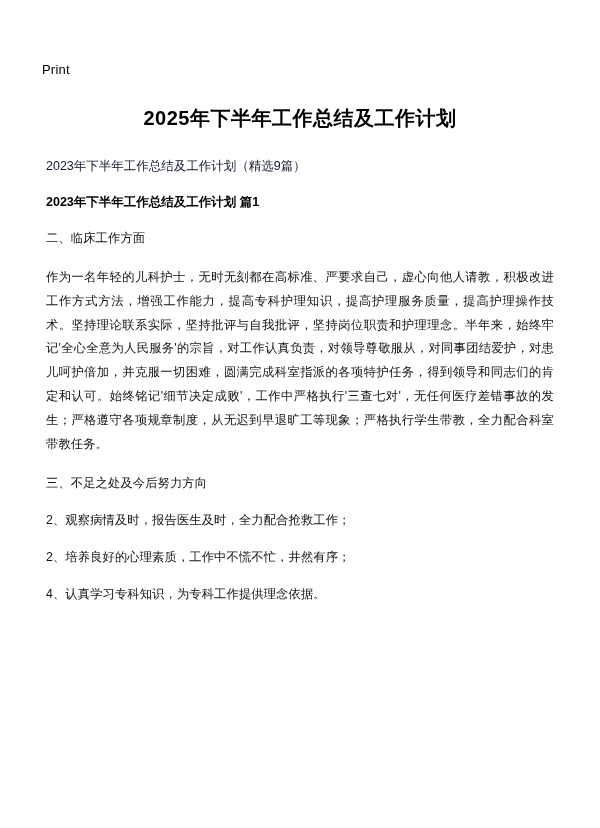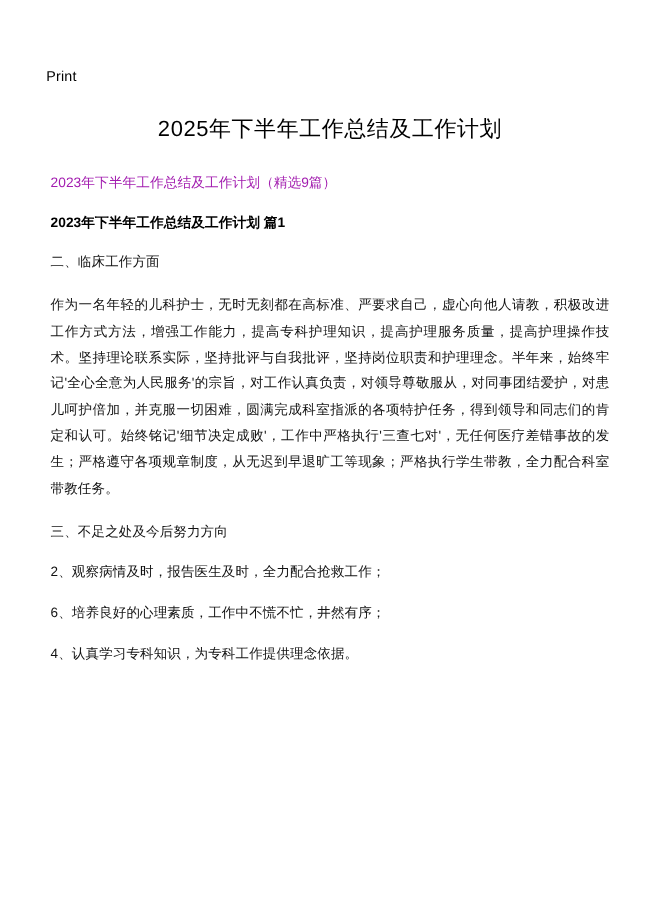--- a/index.html
+++ b/index.html
@@ -25,30 +25,30 @@
   .print-link {
     font-size: 13px;
     color: #000;
     line-height: 1.2;
     margin: 0 0 0 -4px;
     letter-spacing: 0.2px;
   }
   .doc-title {
     text-align: center;
     font-size: 20px;
-    font-weight: normal;
+    font-weight: bold;
     margin: 26px 0 0 0;
     letter-spacing: 0.5px;
     line-height: 1.4;
   }
   .subtitle {
     font-size: 12.5px;
     margin: 24px 0 0 0;
     line-height: 1.6;
-    color: #a21caf;
+    color: #0f172a;
   }
   .section-heading {
     font-size: 12.5px;
     font-weight: bold;
     margin: 16px 0 0 0;
     line-height: 1.6;
     color: #000000;
   }
   .para {
     font-size: 12.3px;
@@ -72,16 +72,16 @@
   <h1 class="doc-title">2025年下半年工作总结及工作计划</h1>
 
   <p class="subtitle">2023年下半年工作总结及工作计划（精选9篇）</p>
 
   <p class="section-heading">2023年下半年工作总结及工作计划 篇1</p>
 
   <p class="para">二、临床工作方面</p>
   <p class="para">作为一名年轻的儿科护士，无时无刻都在高标准、严要求自己，虚心向他人请教，积极改进工作方式方法，增强工作能力，提高专科护理知识，提高护理服务质量，提高护理操作技术。坚持理论联系实际，坚持批评与自我批评，坚持岗位职责和护理理念。半年来，始终牢记'全心全意为人民服务'的宗旨，对工作认真负责，对领导尊敬服从，对同事团结爱护，对患儿呵护倍加，并克服一切困难，圆满完成科室指派的各项特护任务，得到领导和同志们的肯定和认可。始终铭记'细节决定成败'，工作中严格执行'三查七对'，无任何医疗差错事故的发生；严格遵守各项规章制度，从无迟到早退旷工等现象；严格执行学生带教，全力配合科室带教任务。</p>
   <p class="para">三、不足之处及今后努力方向</p>
   <p class="para tight">2、观察病情及时，报告医生及时，全力配合抢救工作；</p>
-  <p class="para tight">6、培养良好的心理素质，工作中不慌不忙，井然有序；</p>
+  <p class="para tight">2、培养良好的心理素质，工作中不慌不忙，井然有序；</p>
   <p class="para tight">4、认真学习专科知识，为专科工作提供理念依据。</p>
 
 </div>
 
 </body></html>

